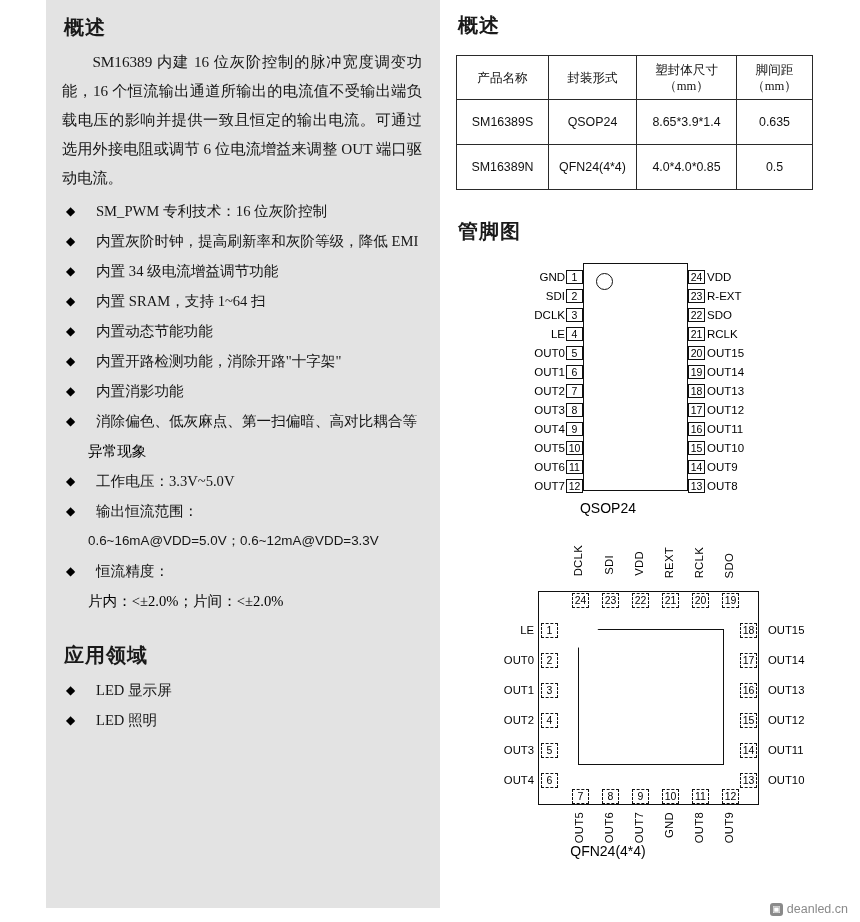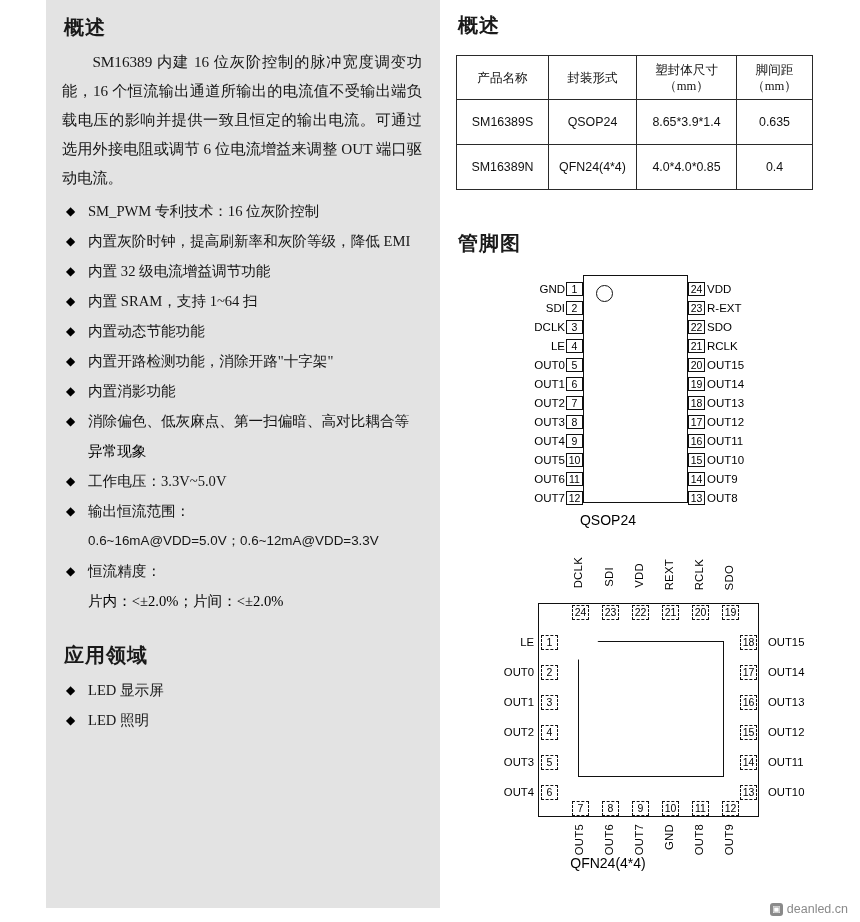--- a/index.html
+++ b/index.html
@@ -55,21 +55,21 @@
   }
   .bullet-mark {
     width: 26px;
     flex: 0 0 26px;
     text-align: left;
     padding-left: 4px;
     font-size: 12px;
     color: #000;
     line-height: 30px;
   }
-  .bullet-text { flex: 1; }
+  .bullet-text { flex: 1; margin-left: 8px; }
   .bullet-sub {
     font-family: "Liberation Sans", "DejaVu Sans", sans-serif;
     font-size: 13.4px;
     line-height: 30px;
     padding-left: 26px;
     color: #161616;
   }
   .bullet-cont {
     padding-left: 26px;
     font-family: "Liberation Serif", "DejaVu Serif", serif;
@@ -104,21 +104,21 @@
   table.pkg tr.body td {
     height: 45px;
     font-family: "Liberation Sans", "DejaVu Sans", sans-serif;
     font-size: 12.4px;
   }
   .col-a { width: 92px; }
   .col-b { width: 88px; }
   .col-c { width: 100px; }
   .col-d { width: 76px; }
 
-  .h2-pin { margin-top: 40px; }
+  .h2-pin { margin-top: 28px; }
 
   
   .qsop-wrap {
     position: relative;
     width: 392px;
     height: 268px;
     margin-top: 10px;
   }
   .qsop-body {
     position: absolute;
@@ -274,21 +274,21 @@
       <span class="bullet-text">SM_PWM 专利技术：16 位灰阶控制</span>
     </div>
 
     <div class="bullet-row">
       <span class="bullet-mark">◆</span>
       <span class="bullet-text">内置灰阶时钟，提高刷新率和灰阶等级，降低 EMI</span>
     </div>
 
     <div class="bullet-row">
       <span class="bullet-mark">◆</span>
-      <span class="bullet-text">内置 32 级电流增益调节功能</span>
+      <span class="bullet-text">内置 34 级电流增益调节功能</span>
     </div>
 
     <div class="bullet-row">
       <span class="bullet-mark">◆</span>
       <span class="bullet-text">内置 SRAM，支持 1~64 扫</span>
     </div>
 
     <div class="bullet-row">
       <span class="bullet-mark">◆</span>
       <span class="bullet-text">内置动态节能功能</span>
@@ -371,21 +371,21 @@
     <tr class="body">
       <td>SM16389S</td>
       <td>QSOP24</td>
       <td>8.65*3.9*1.4</td>
       <td>0.635</td>
     </tr>
     <tr class="body">
       <td>SM16389N</td>
       <td>QFN24(4*4)</td>
       <td>4.0*4.0*0.85</td>
-      <td>0.4</td>
+      <td>0.5</td>
     </tr>
   </tbody>
     </table>
 
   <div class="h2 h2-pin">管脚图</div>
 
   <div class="qsop-wrap">
     <div class="qsop-body">
       <div class="qsop-notch"></div>
     </div>

